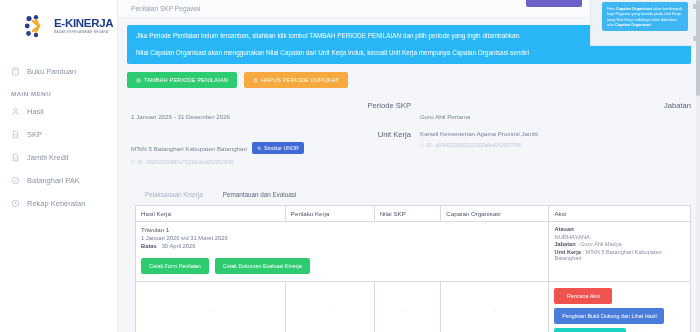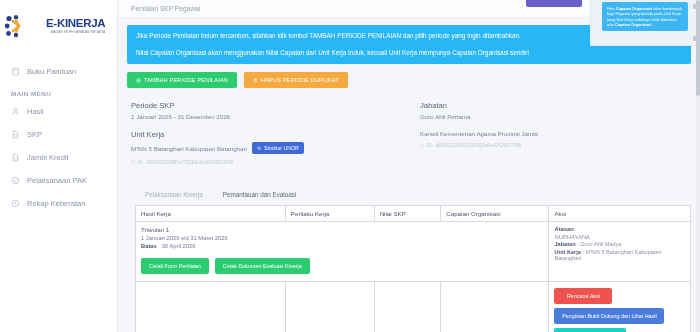--- a/index.html
+++ b/index.html
@@ -14,21 +14,21 @@
   
   .sidebar {
     width: 118px; height: 332px;
     background: #ffffff;
     border-right: 1px solid #e6e9ef;
     flex: 0 0 118px;
     padding-top: 4px;
   }
   .logo-wrap {
     height: 44px; display: flex; align-items: center;
-    padding-left: 4px; gap: 16px; text-align: right;
+    padding-left: 24px; gap: 4px;
   }
   .logo-mark { width: 26px; height: 24px; flex: 0 0 26px; }
   .logo-text { display: flex; flex-direction: column; line-height: 1; }
   .logo-title {
     font-size: 11.5px; font-weight: bold; color: #1f3d8c;
     letter-spacing: -0.3px;
   }
   .logo-sub {
     font-size: 3.2px; color: #6b7a99; letter-spacing: 0.2px;
     margin-top: 1.5px;
@@ -83,21 +83,21 @@
   .btn-orange { background: #f5a93f; }
   .btn svg { width: 5px; height: 5px; display: block; }
 
   
   .info-grid {
     display: flex; margin-top: 13px; padding-left: 4px;
   }
   .info-col { width: 50%; }
   .info-col.right { padding-left: 9px; }
   .info-label {
-    font-size: 7.6px; color: #5a6578; margin-bottom: 3px;
+    font-size: 7.6px; color: #5a6578; margin-bottom: 3px; text-align: right;
   }
   .info-value { font-size: 6.2px; color: #79849a; }
   .info-block { margin-bottom: 10px; }
   .unor-row { display: flex; align-items: center; gap: 5px; }
   .btn-unor {
     background: #3f6ad8; color: #fff; border: none; border-radius: 2px;
     font-size: 5.2px; padding: 3px 5px; cursor: pointer;
     display: inline-flex; align-items: center; gap: 2.5px;
     font-family: "Liberation Sans", sans-serif;
   }
@@ -278,21 +278,21 @@
       <span>Jambi Kredit</span>
     </div>
 
     <div class="nav-item">
       <span class="nav-icon">
         <svg viewBox="0 0 16 16" fill="none" stroke="#b9c5d6" stroke-width="1.6">
           <circle cx="8" cy="8" r="5.6"></circle>
             <path d="M5.6 8.2l1.8 1.8 3-3.4"></path>
         </svg>
       </span>
-      <span>Pelaksanaan PAK</span>
+      <span>Batanghari PAK</span>
     </div>
 
     <div class="nav-item">
       <span class="nav-icon">
         <svg viewBox="0 0 16 16" fill="none" stroke="#b9c5d6" stroke-width="1.6">
           <circle cx="8" cy="8" r="5.6"></circle>
             <path d="M8 5v3.2l2 1.4"></path>
         </svg>
       </span>
       <span>Rekap Keberatan</span>

